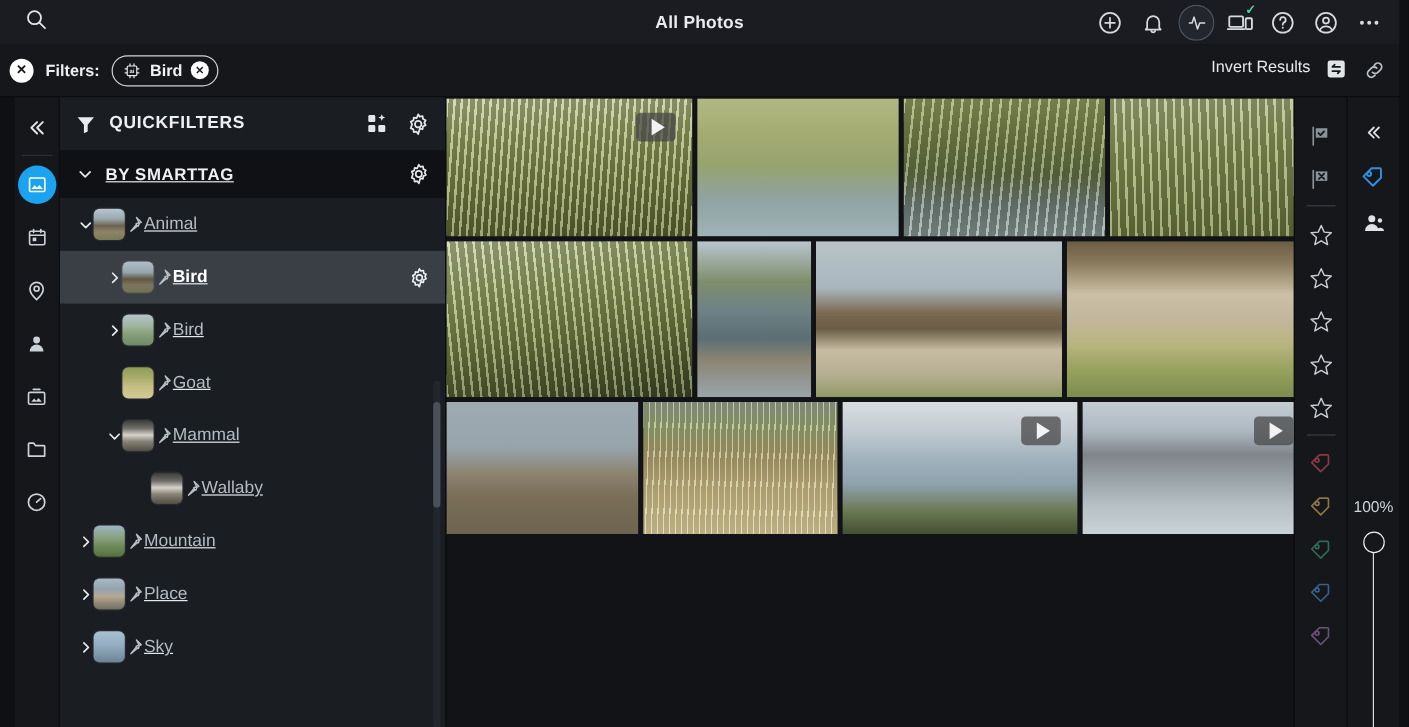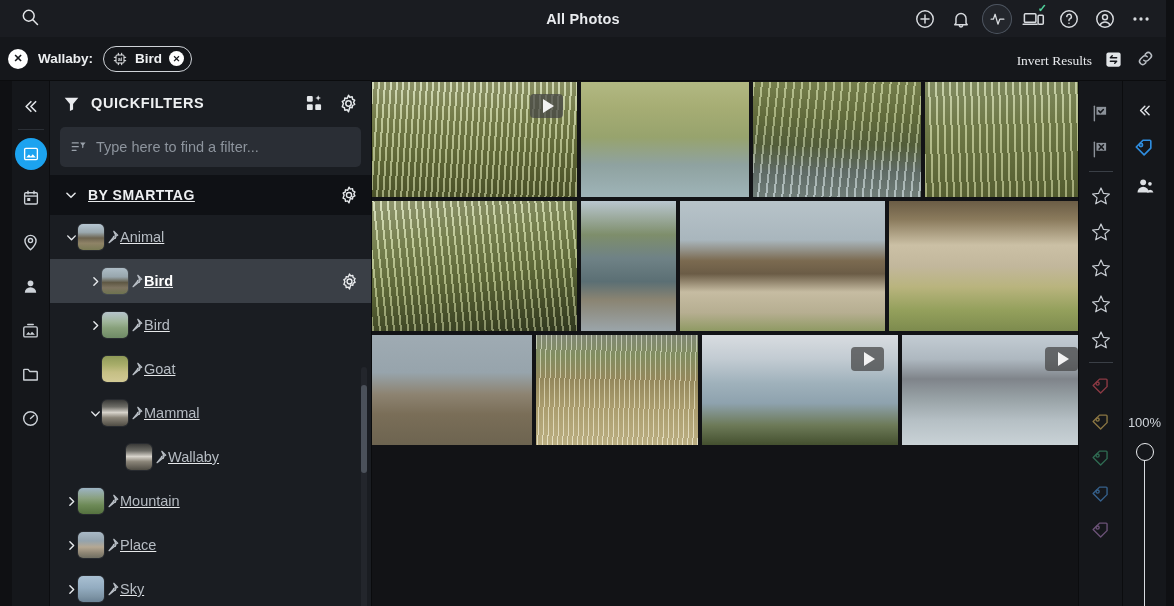--- a/index.html
+++ b/index.html
@@ -60,21 +60,21 @@
   }
   .chip-ai {
     width: 16px; height: 16px; display: flex; align-items: center; justify-content: center;
     color: #e8eaed;
   }
   .chip-txt { font-size: 13.5px; font-weight: bold; color: #f0f2f4; }
   .chip-x {
     width: 15px; height: 15px; border-radius: 50%; background: #fff; color: #15171b;
     display: flex; align-items: center; justify-content: center; font-size: 9px; font-weight: bold;
   }
-  .fb-right { margin-left: auto; display: flex; align-items: flex-end; gap: 12px; font-family: Liberation Serif, serif; }
+  .fb-right { margin-left: auto; display: flex; align-items: flex-start; gap: 12px; }
   .fb-invert { font-size: 13.5px; color: #e7e9ec; cursor: pointer; }
   .fb-ico { color: #e2e5e8; display: flex; align-items: center; cursor: pointer; }
   .fb-ico.link { color: #b9bec4; }
 
   
   .body { flex: 1; display: flex; min-height: 0; padding-left: 12px; }
 
   
   .navrail {
     width: 38px; min-width: 38px; background: #15171b;
@@ -262,21 +262,21 @@
           <circle cx="5.4" cy="12" r="1.8"></circle>
             <circle cx="12" cy="12" r="1.8"></circle>
             <circle cx="18.6" cy="12" r="1.8"></circle>
         </svg>
       </div>
     </div>
   </div>
 
   <div class="filterbar">
     <div class="fb-close">✕</div>
-    <div class="fb-label">Wallaby:</div>
+    <div class="fb-label">Filters:</div>
     <div class="chip">
       <span class="chip-ai">
         <svg width="16" height="16" viewBox="0 0 24 24" fill="none" stroke="currentColor" stroke-width="1.5">
           <rect x="6" y="6" width="12" height="12" rx="1.5"></rect>
           <g stroke-linecap="round">
             <line x1="9.5" y1="3.4" x2="9.5" y2="5.6"></line>
               <line x1="14.5" y1="3.4" x2="14.5" y2="5.6"></line>
             <line x1="9.5" y1="18.4" x2="9.5" y2="20.6"></line>
               <line x1="14.5" y1="18.4" x2="14.5" y2="20.6"></line>
             <line x1="3.4" y1="9.5" x2="5.6" y2="9.5"></line>
@@ -385,31 +385,20 @@
           </span>
           <span class="ph-ico">
             <svg width="21" height="21" viewBox="0 0 24 24" fill="none" stroke="currentColor" stroke-width="1.7">
               <circle cx="12" cy="12" r="3.1"></circle>
               <path d="M12 2.6l1.5 2.3 2.7-.5.4 2.7 2.5 1.1-1.3 2.4 1.3 2.4-2.5 1.1-.4 2.7-2.7-.5L12 21.4l-1.5-2.3-2.7.5-.4-2.7-2.5-1.1L6.2 12 4.9 9.6l2.5-1.1.4-2.7 2.7.5z" stroke-linejoin="round"></path>
             </svg>
           </span>
         </span>
       </div>
 
-      <div class="srchbox">
-        <span class="si">
-          <svg width="18" height="18" viewBox="0 0 24 24" fill="none" stroke="currentColor" stroke-width="1.7" stroke-linecap="round">
-            <line x1="3" y1="6.5" x2="11" y2="6.5"></line>
-              <line x1="3" y1="11.5" x2="11" y2="11.5"></line>
-              <line x1="3" y1="16.5" x2="8" y2="16.5"></line>
-            <path d="M13.4 6h7.4l-2.9 3.6v3.1l-1.7.9v-4z" fill="currentColor" stroke="none"></path>
-          </svg>
-        </span>
-        <input type="text" value="" placeholder="Type here to find a filter..." style="">
-      </div>
 
       <div class="tree">
         <div class="sect-head">
           <span class="cv">
             <svg width="14" height="14" viewBox="0 0 24 24" fill="none" stroke="currentColor" stroke-width="2.6" stroke-linecap="round" stroke-linejoin="round">
               <polyline points="5,9 12,16 19,9"></polyline>
             </svg>
           </span>
           <span class="sect-title">BY SMARTTAG</span>
           <span class="sh-gear">

